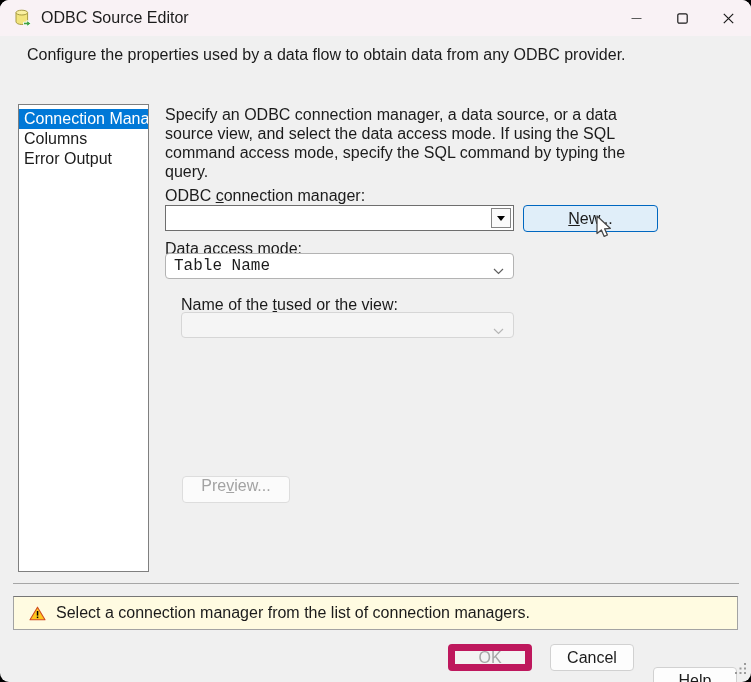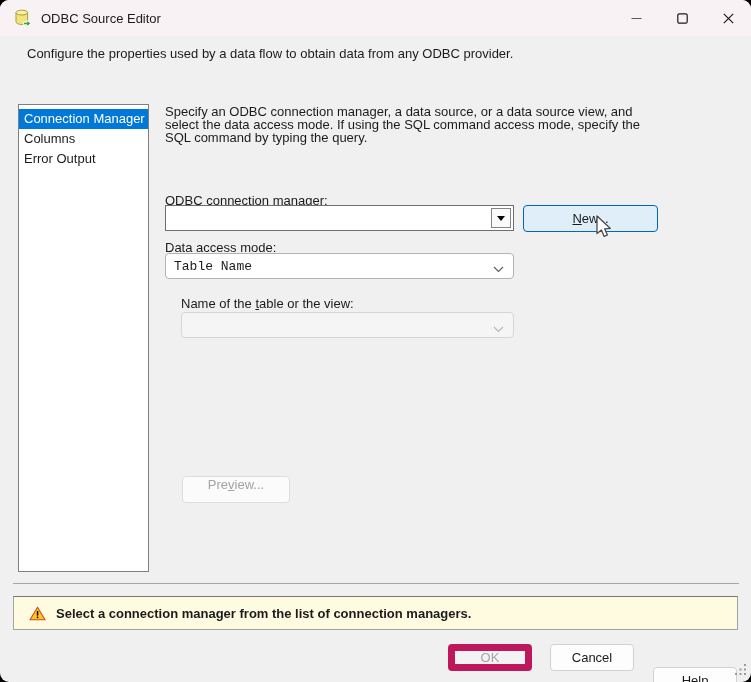--- a/index.html
+++ b/index.html
@@ -1,53 +1,53 @@
 <!DOCTYPE html>
 <html><head>
 <meta charset="utf-8">
 <style>
   html,body { margin:0; padding:0; background:#000; }
   body { width:751px; height:682px; position:relative; font-family:"Liberation Sans",sans-serif; }
   .dialog {
     position:absolute; inset:0; background:#f0f0f0; border-radius:9px; overflow:hidden;
-    font-size:13px; color:#1b1b1b;
+    font-size:16px; color:#1b1b1b;
   }
   
   .titlebar { position:absolute; left:0; top:0; right:0; height:36px; background:#f9f2f5; display:flex; align-items:center; }
   .app-icon { margin-left:13px; width:19px; height:19px; flex:0 0 auto; }
   .title { margin-left:9px; white-space:nowrap; }
   .caption { margin-left:auto; display:flex; height:100%; }
   .cap-btn { width:46px; height:100%; display:flex; align-items:center; justify-content:center; cursor:default; }
   .cap-btn svg { display:block; }
   
   .description { position:absolute; left:27px; top:46px; width:700px; }
   
   .pane-list { position:absolute; left:18px; top:104px; width:131px; height:468px; background:#ffffff; border:1px solid #7f7f7f; box-sizing:border-box; padding-top:4px; }
   .pane-item { height:20px; line-height:20px; padding-left:5px; white-space:nowrap; overflow:hidden; }
   .pane-item.selected { background:#0078d7; color:#fff; }
   
-  .instructions { position:absolute; left:165px; top:105px; width:489px; line-height:13px; }
+  .instructions { position:absolute; left:165px; top:105px; width:489px; line-height:19px; }
   .field-label { position:absolute; white-space:nowrap; }
   .accel { text-decoration:underline; }
   .combo-classic { position:absolute; left:165px; top:205px; width:349px; height:26px; background:#fff; border:1px solid #6e6e6e; box-sizing:border-box; }
   .combo-classic .combo-value { position:absolute; left:6px; top:4px; right:28px; }
   .dd-btn { position:absolute; top:2px; right:2px; bottom:2px; width:20px; background:#fafafa; border:1px solid #848484; box-sizing:border-box; display:flex; align-items:center; justify-content:center; }
   .tri-down { width:0; height:0; border-left:4px solid transparent; border-right:4px solid transparent; border-top:5px solid #000; }
   .new-btn { position:absolute; left:523px; top:205px; width:135px; height:27px; background:#e0eef9; border:1px solid #0067c0; border-radius:4px; box-sizing:border-box; display:flex; align-items:center; justify-content:center; cursor:default; }
   .combo-modern { position:absolute; height:26px; background:#fff; border:1px solid #b3b3b3; border-radius:4px; box-sizing:border-box; display:flex; align-items:center; padding-left:8px; }
   .combo-modern .chev { position:absolute; right:9px; top:8px; }
   .combo-2 { left:165px; top:253px; width:349px;font-family:Liberation Mono, monospace; }
   .combo-3 { left:181px; top:312px; width:333px; background:#f5f5f5; border-color:#d6d6d6; color:#a0a0a0; }
   .preview-btn { position:absolute; left:182px; top:476px; width:108px; height:27px; background:#fbfbfb; border:1px solid #dddddd; border-radius:4px; box-sizing:border-box; color:#a3a3a3; display:flex; justify-content:center; }
   .cursor { position:absolute; left:591px; top:214px; width:24px; height:26px; pointer-events:none; }
   
   .separator { position:absolute; left:13px; top:583px; width:726px; height:1px; background:#a6a6a6; }
   .warning { position:absolute; left:13px; top:596px; width:725px; height:34px; background:#fffbe1; border:1px solid #a3a3a3; border-top-color:#767676; box-sizing:border-box; display:flex; align-items:center; }
   .warn-icon { margin-left:15px; width:17px; height:15px; flex:0 0 auto; }
-  .warn-text { margin-left:10px;font-weight:bold; }
+  .warn-text { margin-left:10px; }
   .btn { position:absolute; top:644px; width:84px; height:27px; border-radius:4px; box-sizing:border-box; display:flex; align-items:center; justify-content:center; cursor:default; }
   .btn-ok { left:448px; background:#f3f3f3; border:7px solid #be185d; color:#a5a5a5; }
   .btn-cancel { left:550px; background:#fdfdfd; border:1px solid #d1d1d1; }
   .btn-help { left:653px; background:#fdfdfd; border:1px solid #d1d1d1;margin-top:23px; }
   .grip { position:absolute; right:4px; bottom:3px; }
 </style>
 </head>
 <body>
 
 <div class="dialog">
@@ -83,21 +83,21 @@
   <div class="description">Configure the properties used by a data flow to obtain data from any ODBC provider.</div>
 
   <div class="pane-list">
     <div class="pane-item selected">Connection Manager</div>
     <div class="pane-item">Columns</div>
     <div class="pane-item">Error Output</div>
   </div>
 
   <div class="instructions">Specify an ODBC connection manager, a data source, or a data source view, and select the data access mode. If using the SQL command access mode, specify the SQL command by typing the query.</div>
 
-  <div class="field-label" style="left:165px; top:193px;"><span>ODBC </span><span class="accel">c</span><span>onnection manager:</span></div>
+  <div class="field-label" style="left:165px; top:187px;"><span>ODBC </span><span class="accel">c</span><span>onnection manager:</span></div>
 
   <div class="combo-classic">
     <span class="combo-value"></span>
     <div class="dd-btn">
       <span class="tri-down"></span>
     </div>
   </div>
 
   <div class="new-btn">
       <span><span class="accel">N</span><span>ew...</span></span>
@@ -113,21 +113,21 @@
 
   <div class="combo-modern combo-2">
     <span>Table Name</span>
     <span class="chev">
       <svg width="11" height="7" viewBox="0 0 11 7">
           <path d="M1 1 L5.5 5.5 L10 1" fill="none" stroke="#5f5f5f" stroke-width="1.2"></path>
         </svg>
     </span>
   </div>
 
-  <div class="field-label" style="left:181px; top:296px;"><span>Name of the </span><span class="accel">t</span><span>able or the view:</span></div>
+  <div class="field-label" style="left:181px; top:296px;"><span>Name of the </span><span class="accel">t</span><span>used or the view:</span></div>
 
   <div class="combo-modern combo-3">
     <span></span>
     <span class="chev">
       <svg width="11" height="7" viewBox="0 0 11 7">
           <path d="M1 1 L5.5 5.5 L10 1" fill="none" stroke="#b7b7b7" stroke-width="1.2"></path>
         </svg>
     </span>
   </div>
 

